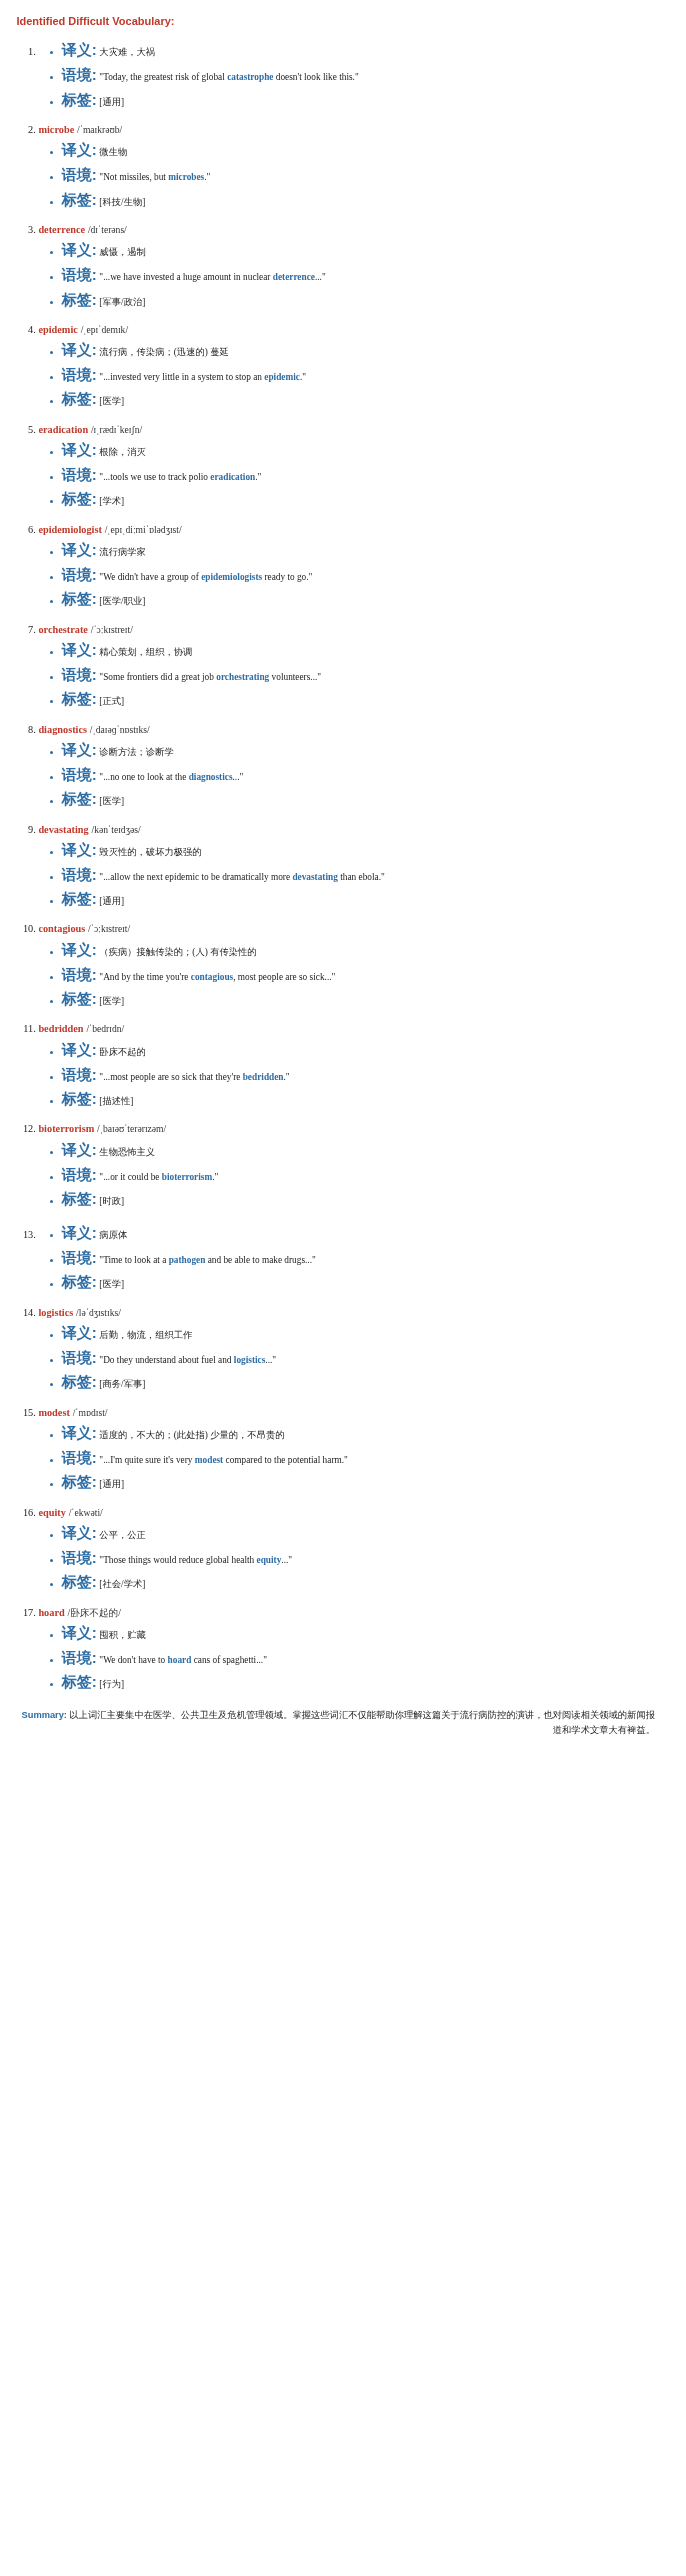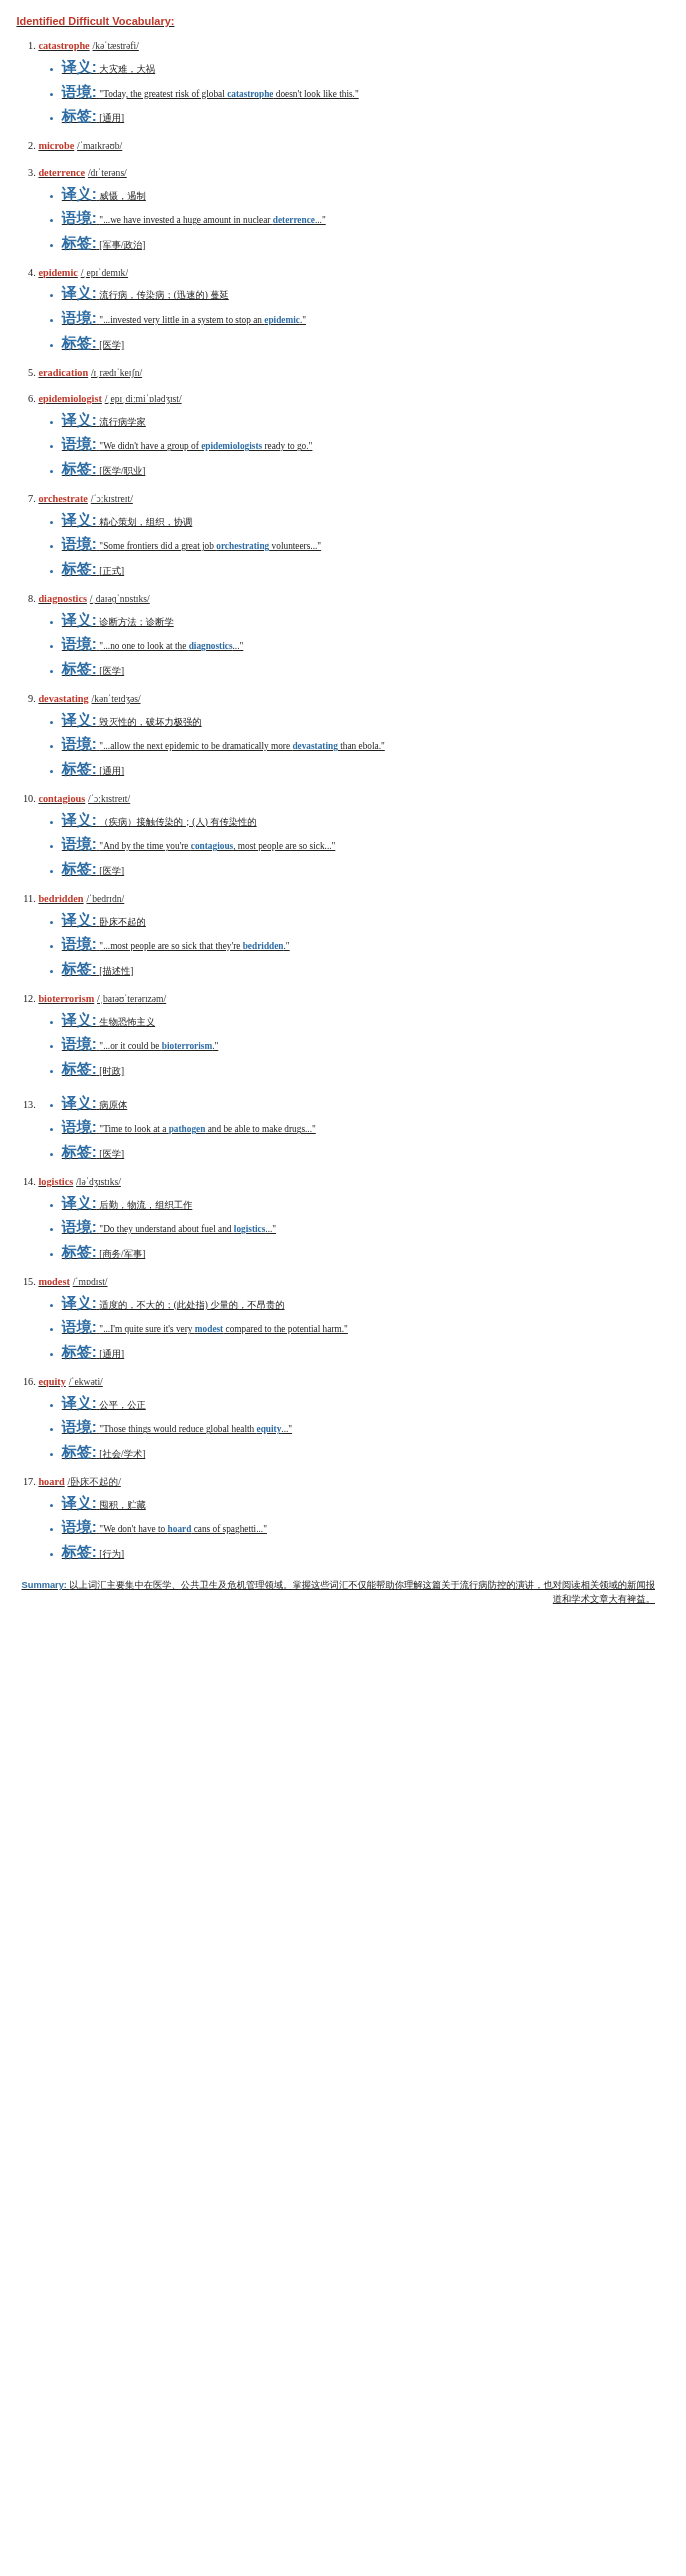--- a/index.html
+++ b/index.html
@@ -10,21 +10,20 @@
   body {
     width: 686px;
     font-family: "Liberation Serif", serif;
     color: #222222;
     font-size: 10.3px;
   }
   .page {
     width: 678px;
     box-sizing: border-box;
     padding: 11px 23px 18px 15px;
-    text-decoration: underline;
   }
   .doc-title {
     color: #c0392b;
     font-weight: bold;
     font-size: 11px;
     font-family: "Liberation Sans", sans-serif;
     margin: 4.1px 0 12.4px 1.4px;
   }
   ol.vocab-list {
     margin: 0;
@@ -111,48 +110,57 @@
 </style>
 </head>
 <body>
 
 <div class="page">
 
   <div class="doc-title">Identified Difficult Vocabulary:</div>
 
   <ol class="vocab-list" id="vocab-list">
       <li>
-        <div class="entry-head"><span class="word">catastrophe</span><span class="ipa">/kəˈtæstrəfi/</span></div>
         <ul class="detail-list">
           <li><span class="lbl">译义:</span> <span class="val">大灾难，大祸</span></li>
           <li><span class="lbl">语境:</span> <span class="ctx"><span>"Today, the greatest risk of global </span><b>catastrophe</b><span> doesn't look like this."</span></span></li>
           <li><span class="lbl">标签:</span> <span class="tag">[通用]</span></li>
         </ul>
       </li>
       <li>
         <div class="entry-head"><span class="word">microbe</span><span class="ipa">/ˈmaɪkrəʊb/</span></div>
+        <ul class="detail-list">
+          <li><span class="lbl">译义:</span> <span class="val">微生物</span></li>
+          <li><span class="lbl">语境:</span> <span class="ctx"><span>"Not missiles, but </span><b>microbes</b><span>."</span></span></li>
+          <li><span class="lbl">标签:</span> <span class="tag">[科技/生物]</span></li>
+        </ul>
       </li>
       <li>
         <div class="entry-head"><span class="word">deterrence</span><span class="ipa">/dɪˈterəns/</span></div>
         <ul class="detail-list">
           <li><span class="lbl">译义:</span> <span class="val">威慑，遏制</span></li>
           <li><span class="lbl">语境:</span> <span class="ctx"><span>"...we have invested a huge amount in nuclear </span><b>deterrence</b><span>..."</span></span></li>
           <li><span class="lbl">标签:</span> <span class="tag">[军事/政治]</span></li>
         </ul>
       </li>
       <li>
         <div class="entry-head"><span class="word">epidemic</span><span class="ipa">/ˌepɪˈdemɪk/</span></div>
         <ul class="detail-list">
           <li><span class="lbl">译义:</span> <span class="val">流行病，传染病；(迅速的) 蔓延</span></li>
           <li><span class="lbl">语境:</span> <span class="ctx"><span>"...invested very little in a system to stop an </span><b>epidemic</b><span>."</span></span></li>
           <li><span class="lbl">标签:</span> <span class="tag">[医学]</span></li>
         </ul>
       </li>
       <li>
         <div class="entry-head"><span class="word">eradication</span><span class="ipa">/ɪˌrædɪˈkeɪʃn/</span></div>
+        <ul class="detail-list">
+          <li><span class="lbl">译义:</span> <span class="val">根除，消灭</span></li>
+          <li><span class="lbl">语境:</span> <span class="ctx"><span>"...tools we use to track polio </span><b>eradication</b><span>."</span></span></li>
+          <li><span class="lbl">标签:</span> <span class="tag">[学术]</span></li>
+        </ul>
       </li>
       <li>
         <div class="entry-head"><span class="word">epidemiologist</span><span class="ipa">/ˌepɪˌdiːmiˈɒlədʒɪst/</span></div>
         <ul class="detail-list">
           <li><span class="lbl">译义:</span> <span class="val">流行病学家</span></li>
           <li><span class="lbl">语境:</span> <span class="ctx"><span>"We didn't have a group of </span><b>epidemiologists</b><span> ready to go."</span></span></li>
           <li><span class="lbl">标签:</span> <span class="tag">[医学/职业]</span></li>
         </ul>
       </li>
       <li>

